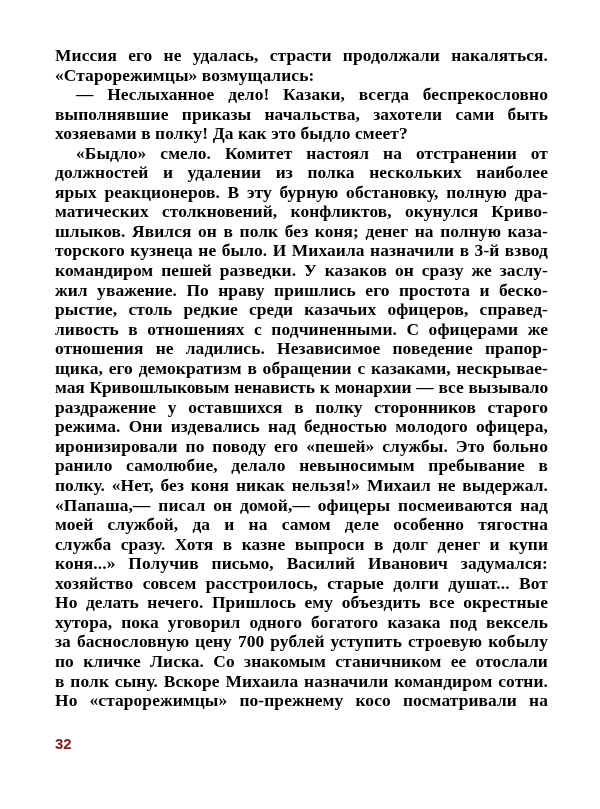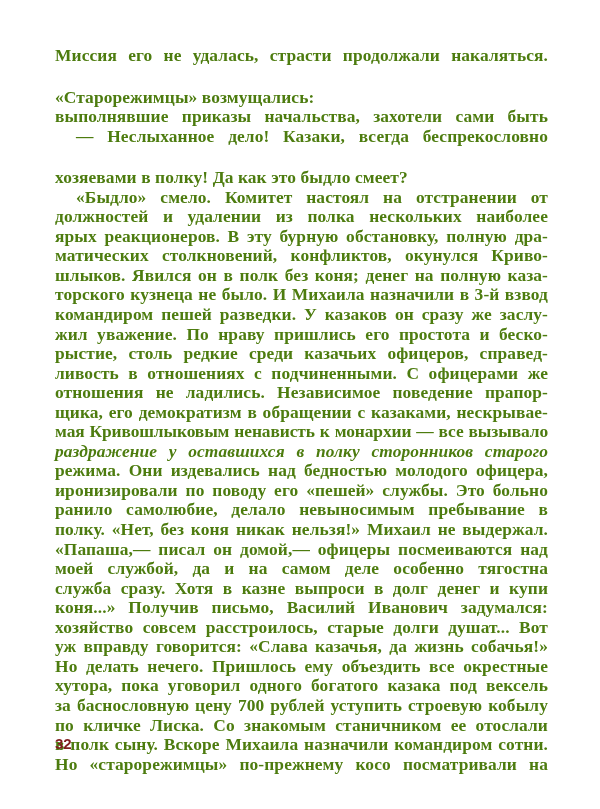--- a/index.html
+++ b/index.html
@@ -14,81 +14,79 @@
       overflow: hidden;
     }
     .page {
       position: absolute;
       left: 55px;
       top: 46px;
       width: 493px;
       font-family: "Liberation Serif", serif;
       font-size: 17.4px;
       line-height: 19.55px;
-      color: #4d7c0f;
+      color: #000000;
       font-weight: bold;
       letter-spacing: 0.1px;
     }
     .line {
       display: block;
       white-space: nowrap;
       text-align: justify;
       text-align-last: justify;
       height: 19.55px;
     }
     .line.last {
       text-align-last: left;
-      margin-top: 22px;
     }
     .line.indent {
       padding-left: 21px;
     }
     .page-number {
       position: absolute;
       left: 55px;
       top: 735px;
       font-family: "Liberation Sans", sans-serif;
       font-size: 15px;
       font-weight: bold;
       color: #7f1d1d;
     }
   </style>
 </head>
 <body>
 
 <div class="page">
   <span class="line" style="word-spacing: 0px;">Миссия его не удалась, страсти продолжали накаляться.</span>
   <span class="line last">«Старорежимцы» возмущались:</span>
+  <span class="line indent" style="word-spacing: 0px;">— Неслыханное дело! Казаки, всегда беспрекословно</span>
   <span class="line" style="word-spacing: 0px;">выполнявшие приказы начальства, захотели сами быть</span>
-  <span class="line indent" style="word-spacing: 0px;">— Неслыханное дело! Казаки, всегда беспрекословно</span>
   <span class="line last">хозяевами в полку! Да как это быдло смеет?</span>
   <span class="line indent" style="word-spacing: 0px;">«Быдло» смело. Комитет настоял на отстранении от</span>
   <span class="line" style="word-spacing: 0px;">должностей и удалении из полка нескольких наиболее</span>
   <span class="line" style="word-spacing: 0px;">ярых реакционеров. В эту бурную обстановку, полную дра-</span>
   <span class="line" style="word-spacing: 0px;">матических столкновений, конфликтов, окунулся Криво-</span>
   <span class="line" style="word-spacing: 0px;">шлыков. Явился он в полк без коня; денег на полную каза-</span>
   <span class="line" style="word-spacing: 0px;">торского кузнеца не было. И Михаила назначили в 3-й взвод</span>
   <span class="line" style="word-spacing: 0px;">командиром пешей разведки. У казаков он сразу же заслу-</span>
   <span class="line" style="word-spacing: 0px;">жил уважение. По нраву пришлись его простота и беско-</span>
   <span class="line" style="word-spacing: 0px;">рыстие, столь редкие среди казачьих офицеров, справед-</span>
   <span class="line" style="word-spacing: 0px;">ливость в отношениях с подчиненными. С офицерами же</span>
   <span class="line" style="word-spacing: 0px;">отношения не ладились. Независимое поведение прапор-</span>
   <span class="line" style="word-spacing: 0px;">щика, его демократизм в обращении с казаками, нескрывае-</span>
   <span class="line" style="word-spacing: 0px; letter-spacing: -0.101415px;">мая Кривошлыковым ненависть к монархии — все вызывало</span>
-  <span class="line" style="word-spacing: 0px; font-style: italic;">раздражение у оставшихся в полку сторонников старого</span>
+  <span class="line" style="word-spacing: 0px;">раздражение у оставшихся в полку сторонников старого</span>
   <span class="line" style="word-spacing: 0px;">режима. Они издевались над бедностью молодого офицера,</span>
   <span class="line" style="word-spacing: 0px;">иронизировали по поводу его «пешей» службы. Это больно</span>
   <span class="line" style="word-spacing: 0px;">ранило самолюбие, делало невыносимым пребывание в</span>
   <span class="line" style="word-spacing: 0px;">полку. «Нет, без коня никак нельзя!» Михаил не выдержал.</span>
   <span class="line" style="word-spacing: 0px;">«Папаша,— писал он домой,— офицеры посмеиваются над</span>
   <span class="line" style="word-spacing: 0px;">моей службой, да и на самом деле особенно тягостна</span>
   <span class="line" style="word-spacing: 0px;">служба сразу. Хотя в казне выпроси в долг денег и купи</span>
   <span class="line" style="word-spacing: 0px;">коня...» Получив письмо, Василий Иванович задумался:</span>
   <span class="line" style="word-spacing: 0px;">хозяйство совсем расстроилось, старые долги душат... Вот</span>
-  <span class="line" style="word-spacing: 0px;">уж вправду говорится: «Слава казачья, да жизнь собачья!»</span>
   <span class="line" style="word-spacing: 0px;">Но делать нечего. Пришлось ему объездить все окрестные</span>
   <span class="line" style="word-spacing: 0px;">хутора, пока уговорил одного богатого казака под вексель</span>
   <span class="line" style="word-spacing: 0px;">за баснословную цену 700 рублей уступить строевую кобылу</span>
   <span class="line" style="word-spacing: 0px;">по кличке Лиска. Со знакомым станичником ее отослали</span>
   <span class="line" style="word-spacing: 0px;">в полк сыну. Вскоре Михаила назначили командиром сотни.</span>
   <span class="line" style="word-spacing: 0px;">Но «старорежимцы» по-прежнему косо посматривали на</span>
 </div>
 
 <div class="page-number">32</div>
 

